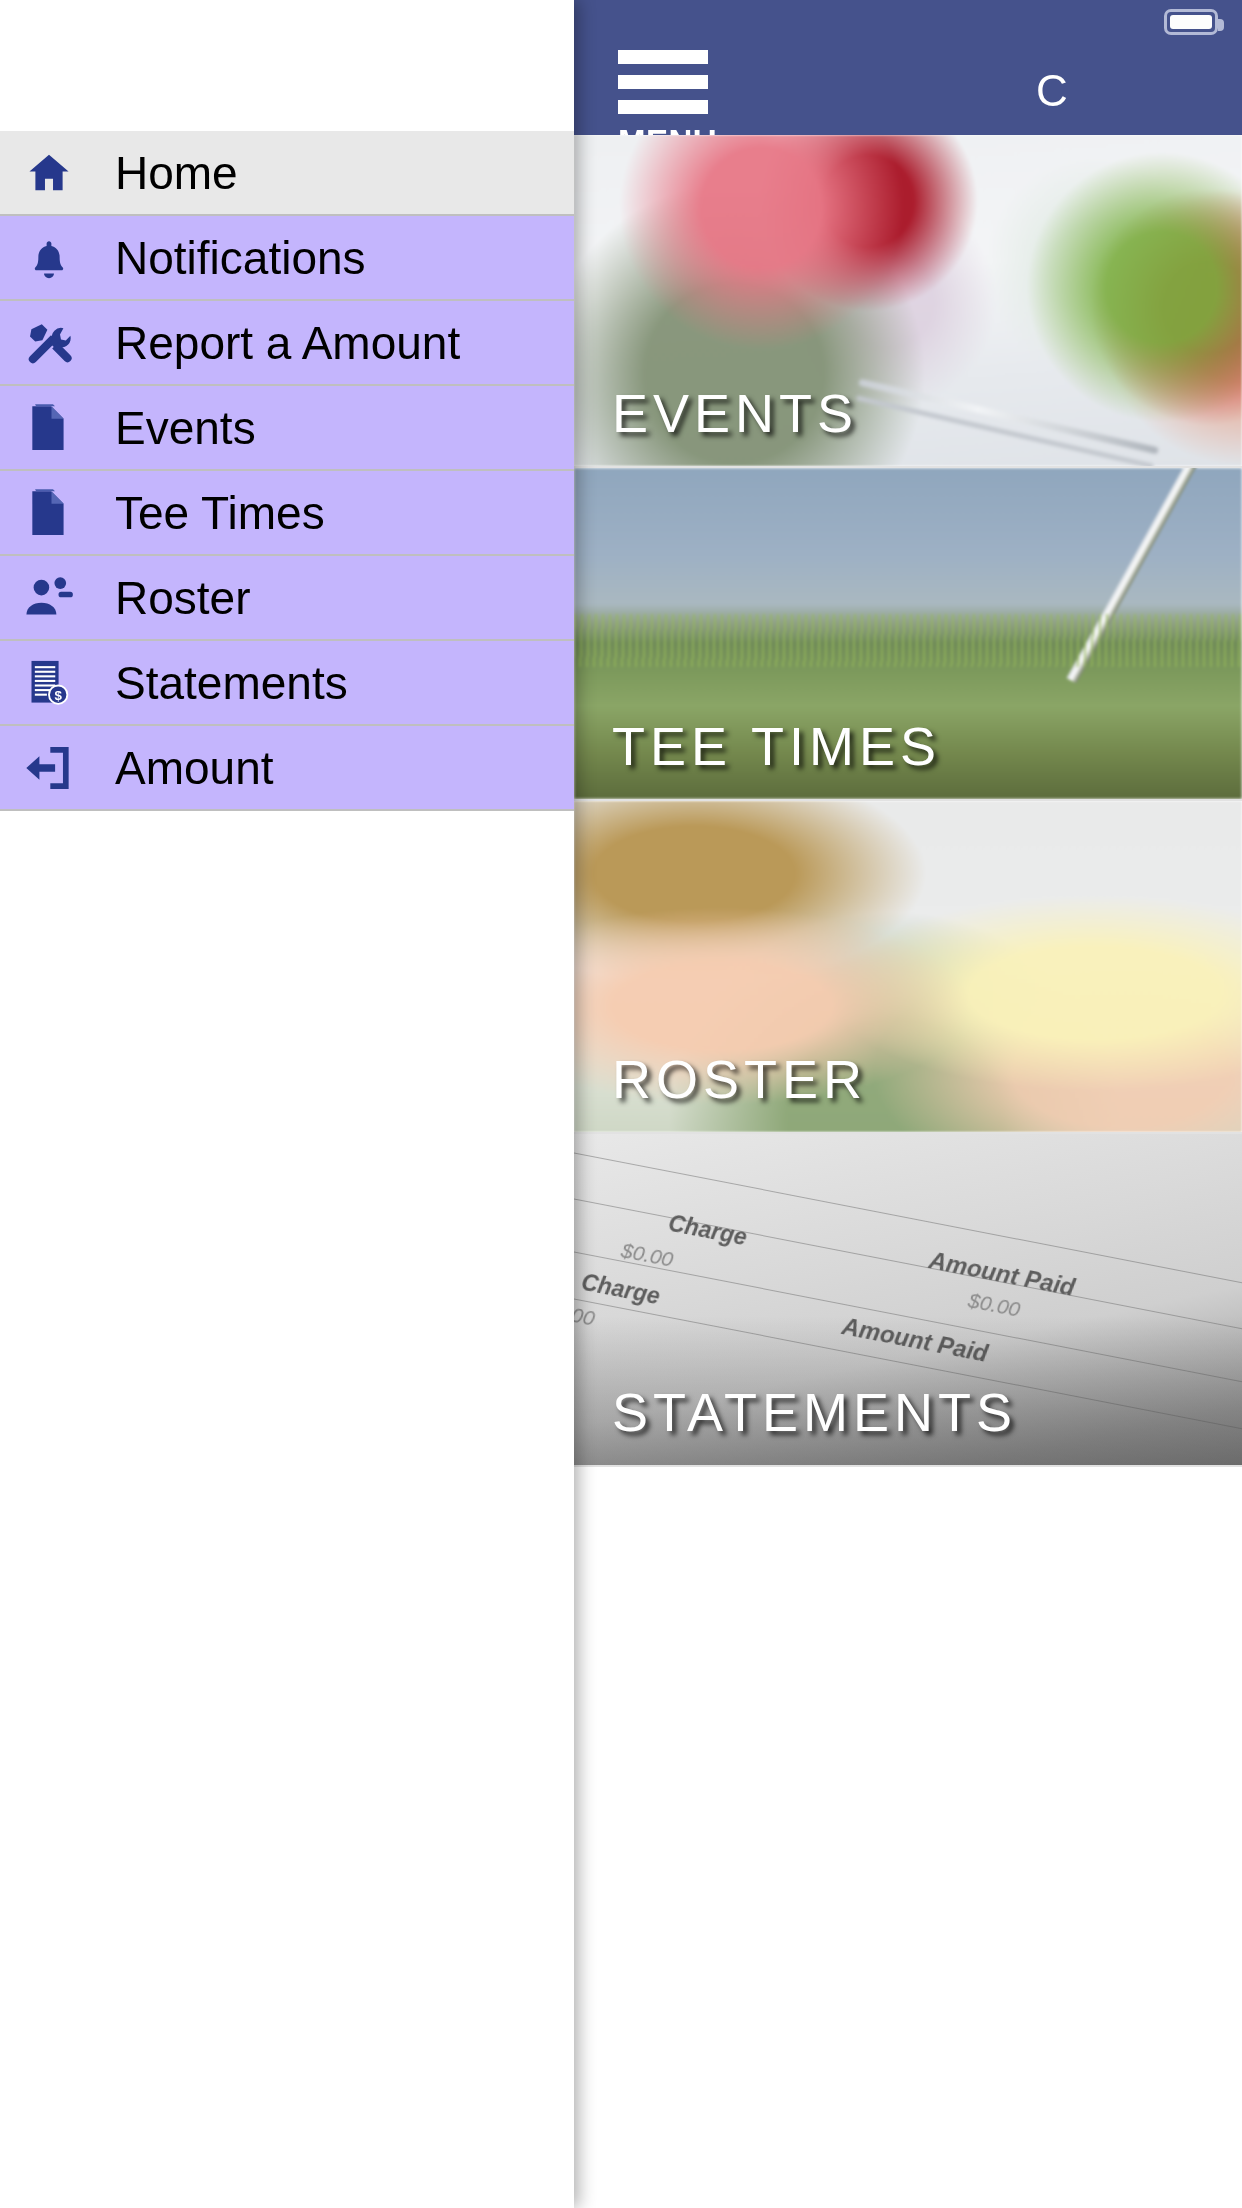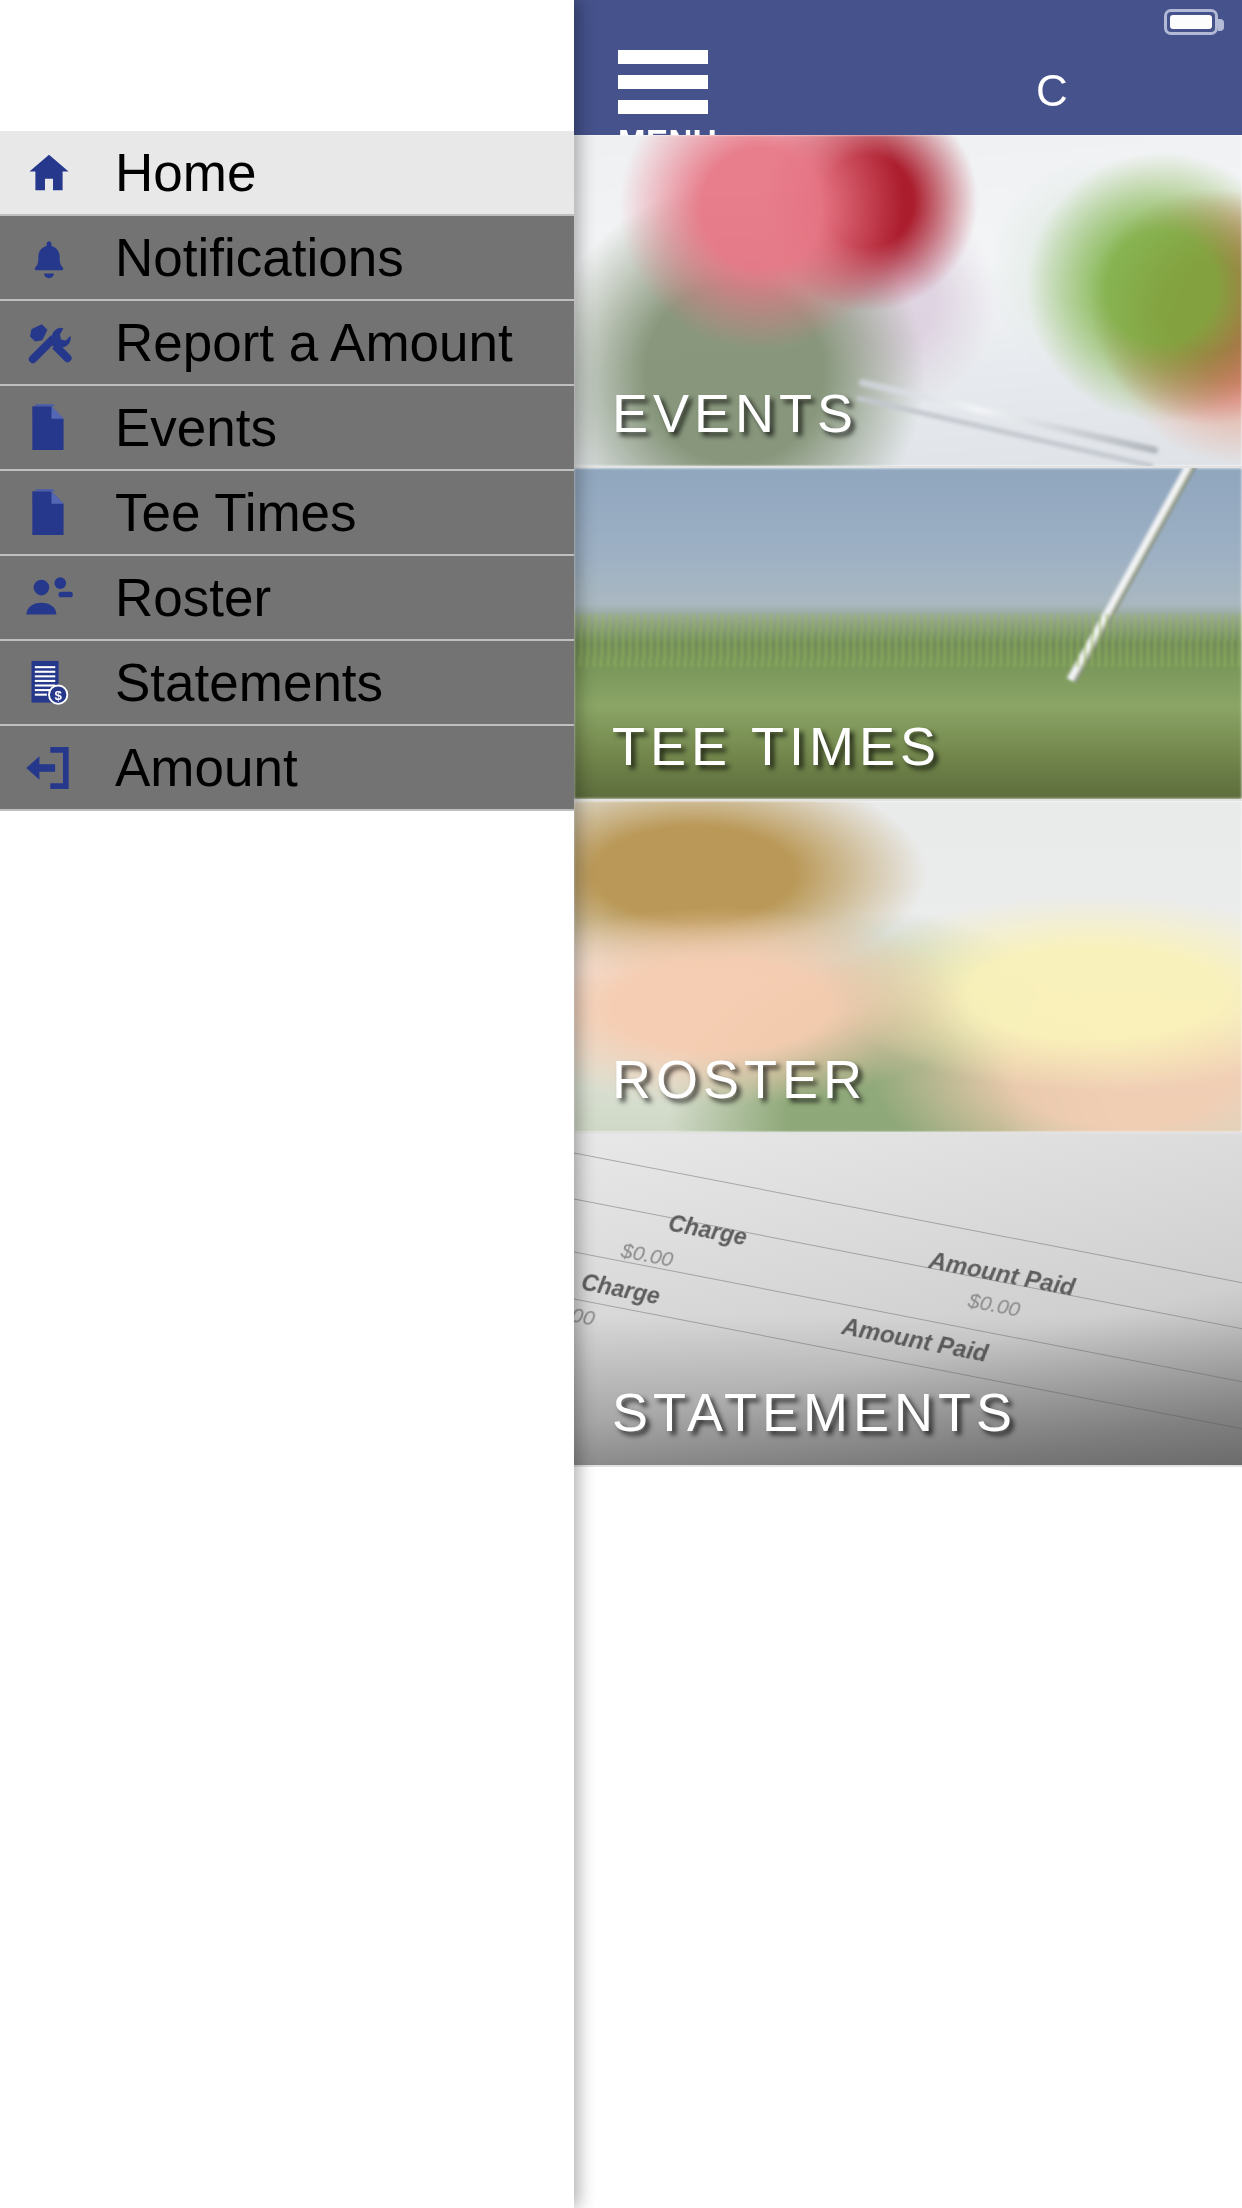--- a/index.html
+++ b/index.html
@@ -87,26 +87,26 @@
   .ph-stat .amt { position:absolute; color:#8a8a8a; font-style:italic;
       transform:rotate(11deg); filter:blur(.6px); white-space:nowrap; }
   .ph-stat .shade { position:absolute; inset:0;
       background:linear-gradient(180deg,rgba(255,255,255,0) 55%, rgba(40,40,40,.34) 100%); }
 
   
   #drawer { position:absolute; left:0; top:0; width:574px; height:2208px;
             background:#ffffff; box-shadow:5px 0 16px rgba(0,0,0,.30); z-index:10; }
   #drawer-top { height:131px; background:#ffffff; }
   .nav-item { position:relative; display:flex; align-items:center; height:85px;
-              padding-left:18px; border-bottom:2px solid #bfbfbf; background:#737373;
+              padding-left:18px; border-bottom:2px solid #bfbfbf; background:#c4b5fd;
               cursor:pointer; }
   .nav-item.active { background:#e8e8e8; }
   .nav-item .ic { width:62px; height:54px; flex:0 0 62px;
                   display:flex; align-items:center; justify-content:center; }
-  .nav-item .lbl { margin-left:35px; font-size:53px; color:#000000;
+  .nav-item .lbl { margin-left:35px; font-size:46px; color:#000000;
                    font-weight:400; letter-spacing:0; }
   .nav-item svg { display:block; }
 </style>
 </head>
 <body>
 
 <div id="screen">
 
   <div id="app">
 

